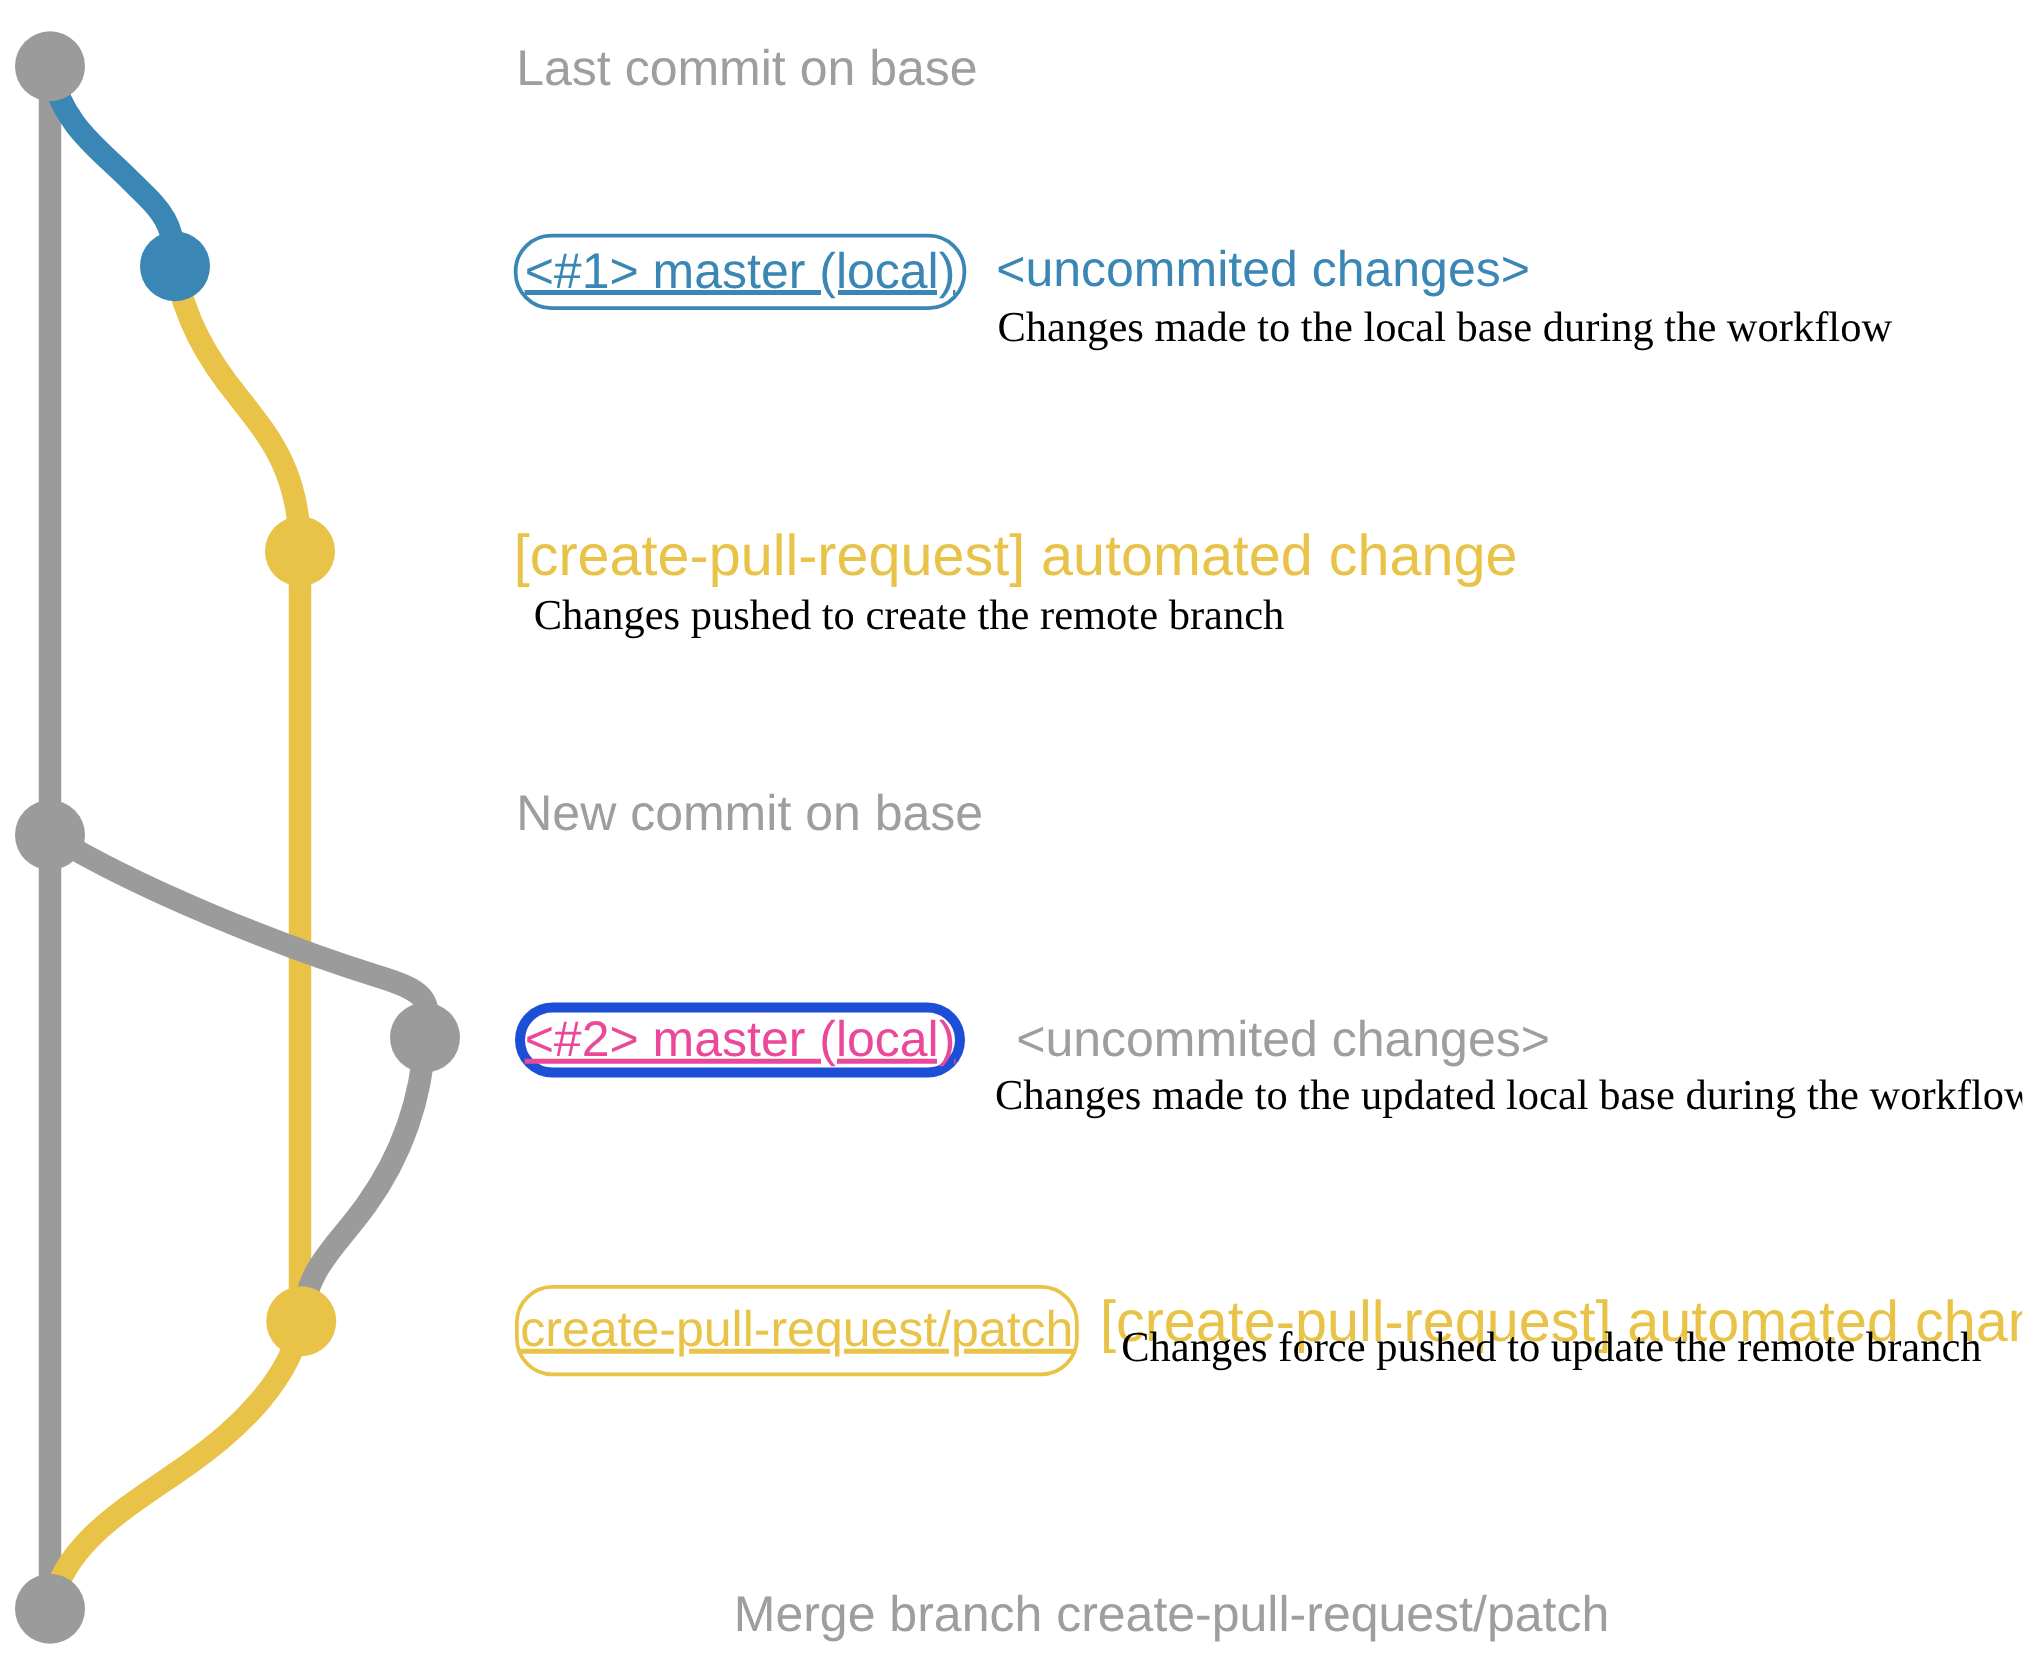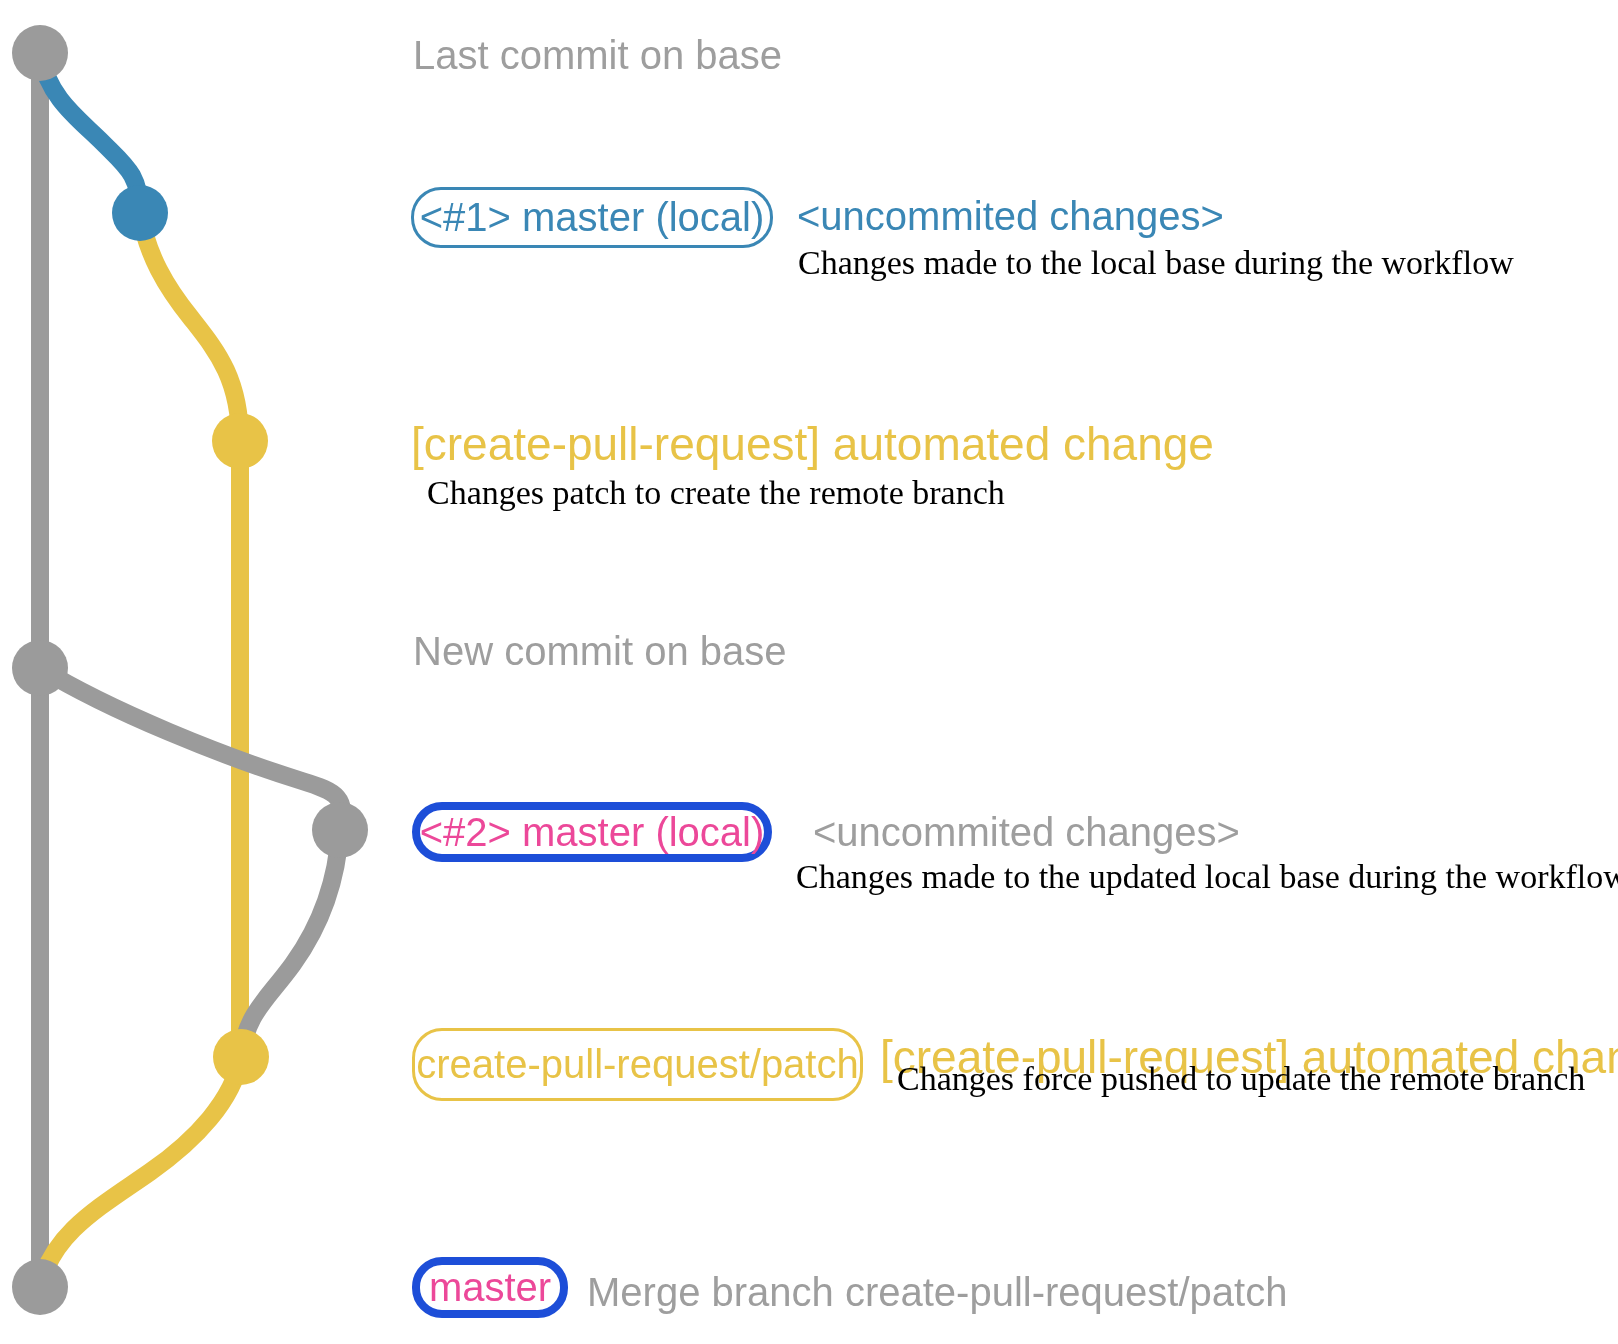--- a/index.html
+++ b/index.html
@@ -15,20 +15,21 @@
   .glabel{
     position:absolute;
     font-size:40px;line-height:48px;
     color:#9e9e9e;white-space:nowrap;
   }
   .badge{
     position:absolute;box-sizing:border-box;
     display:flex;align-items:center;justify-content:center;
     border-radius:30px;font-size:40px;white-space:nowrap;
     background:#ffffff;
+    text-decoration:underline;
   }
   .badge-blue{border:3px solid #3a87b5;color:#3a87b5;}
   .badge-gray{border:8px solid #1d4ed8;color:#ec4899;}
   .badge-yellow{border:3px solid #e8c347;color:#e8c347;}
   .status{
     position:absolute;font-size:40px;line-height:48px;white-space:nowrap;
   }
   .status-blue{color:#3a87b5;}
   .status-gray{color:#9e9e9e;}
   .msg-yellow{position:absolute;font-size:46px;line-height:48px;color:#e8c347;white-space:nowrap;}
@@ -72,34 +73,31 @@
 
   <div class="glabel" style="left:413px;top:31px">Last commit on base</div>
 
   <div class="badge badge-blue" style="left:411px;top:187px;width:362px;height:61px">
     <span>&lt;#1&gt; master (local)</span>
   </div>
   <div class="status status-blue" style="left:797px;top:192px">&lt;uncommited changes&gt;</div>
   <div class="desc" style="left:798px;top:242px">Changes made to the local base during the workflow</div>
 
   <div class="msg-yellow" style="left:411px;top:420px">[create-pull-request] automated change</div>
-  <div class="desc" style="left:427px;top:472px">Changes patch to create the remote branch</div>
+  <div class="desc" style="left:427px;top:472px">Changes pushed to create the remote branch</div>
 
   <div class="glabel" style="left:413px;top:627px">New commit on base</div>
 
   <div class="badge badge-gray" style="left:412px;top:802px;width:360px;height:60px">
     <span>&lt;#2&gt; master (local)</span>
   </div>
   <div class="status status-gray" style="left:813px;top:808px">&lt;uncommited changes&gt;</div>
   <div class="desc" style="left:796px;top:856px">Changes made to the updated local base during the workflow</div>
 
   <div class="badge badge-yellow" style="left:412px;top:1028px;width:451px;height:73px">
     <span>create-pull-request/patch</span>
   </div>
   <div class="msg-yellow" style="left:880px;top:1033px">[create-pull-request] automated change</div>
   <div class="desc" style="left:897px;top:1058px">Changes force pushed to update the remote branch</div>
 
-  <div class="badge badge-gray" style="left:412px;top:1257px;width:156px;height:61px">
-    <span>master</span>
-  </div>
   <div class="msg-gray" style="left:587px;top:1268px">Merge branch create-pull-request/patch</div>
 
 </div>
 
 </body></html>

